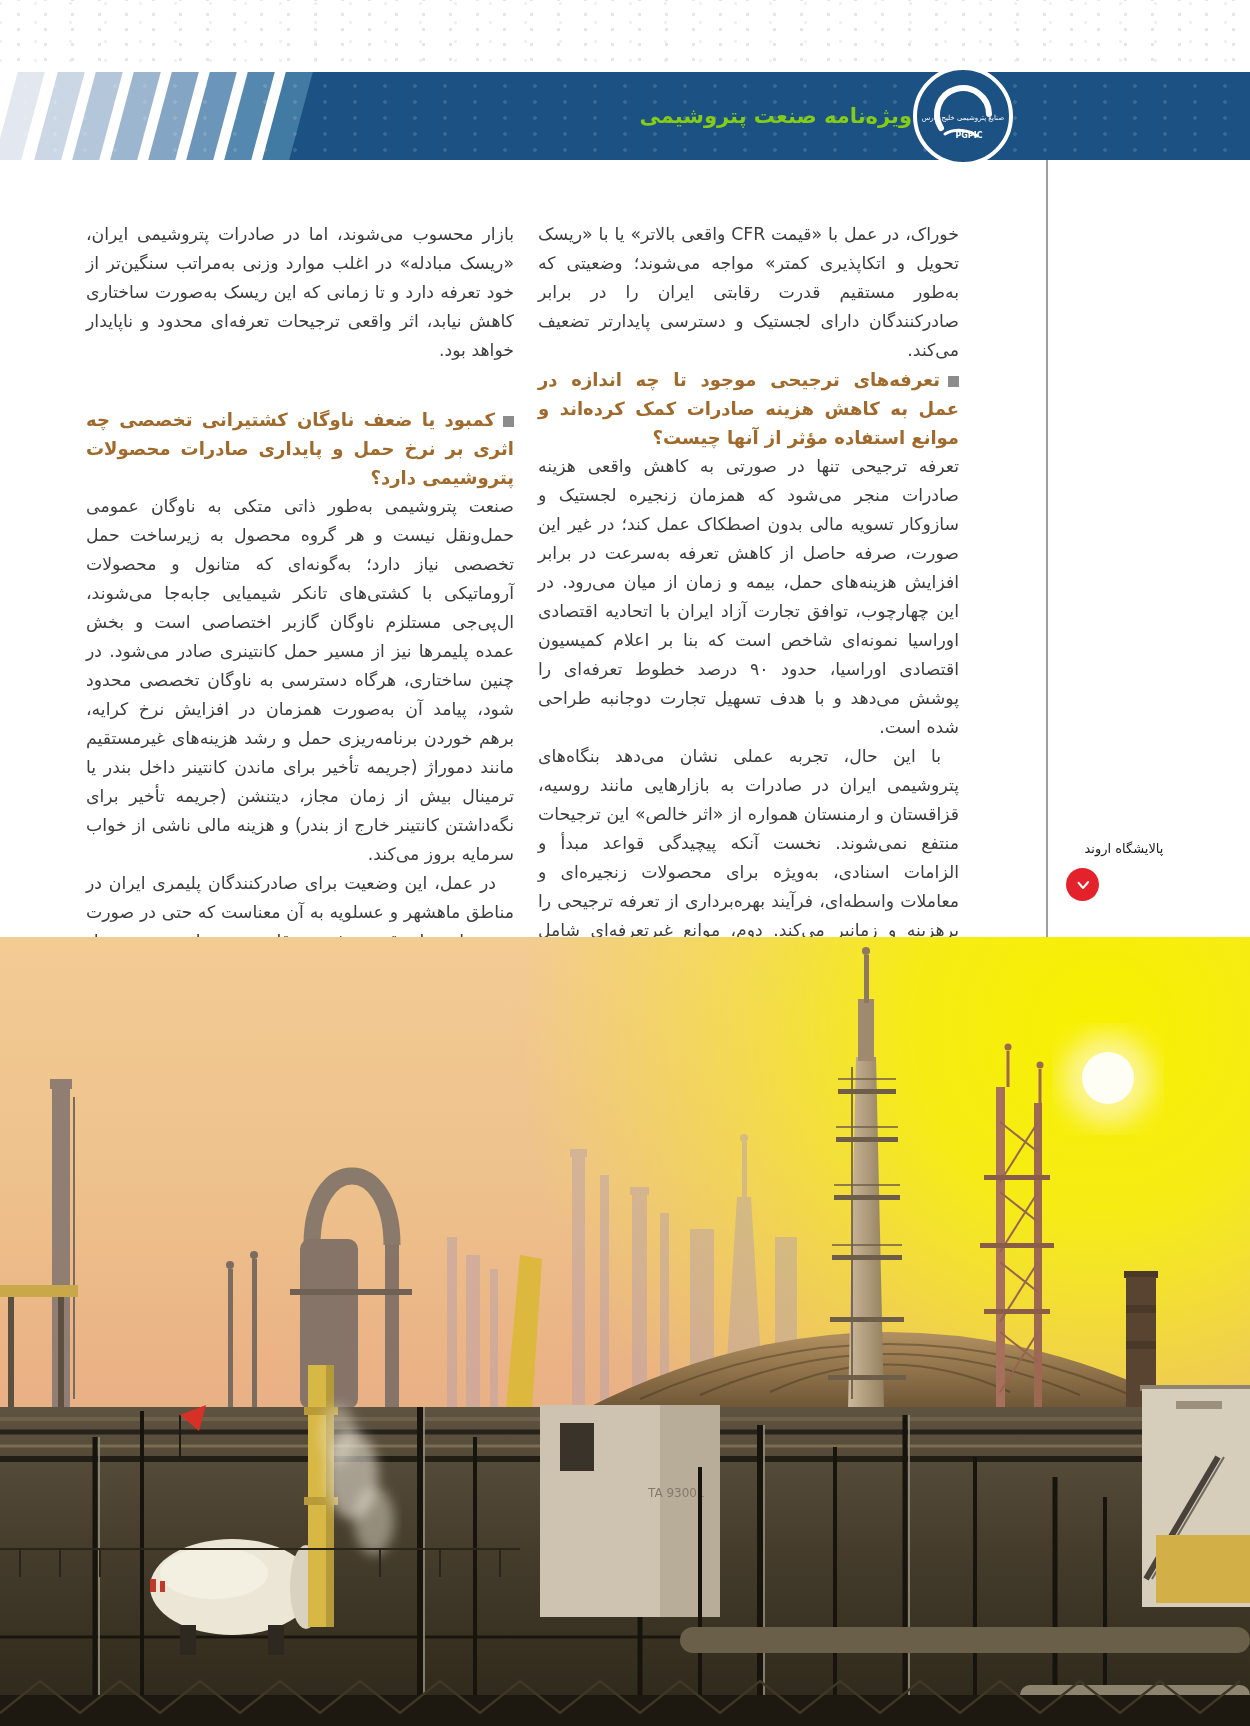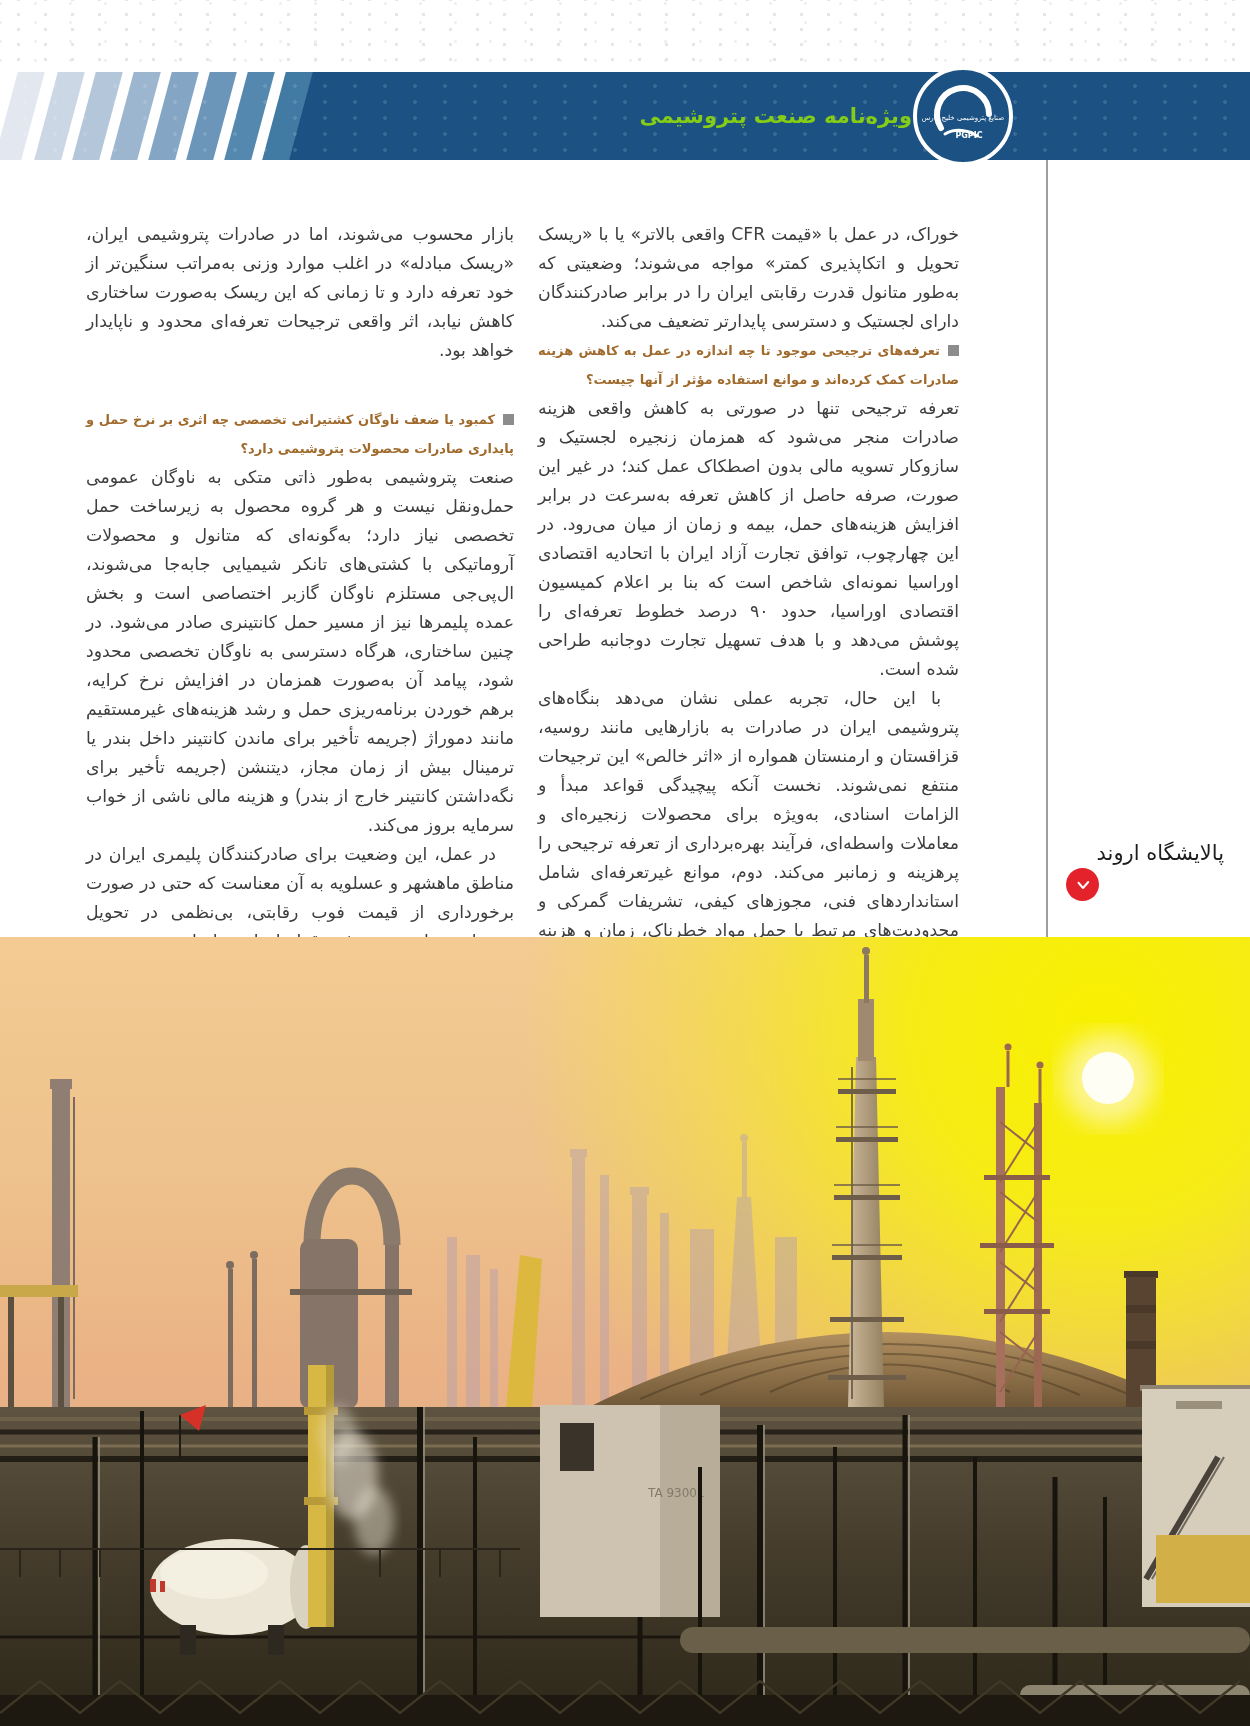--- a/index.html
+++ b/index.html
@@ -34,29 +34,29 @@
 
   
   .vrule{position:absolute;left:1046px;top:160px;width:2px;height:777px;background:var(--rule);}
 
   
   .col{position:absolute;direction:rtl;text-align:justify;color:#3e3e3e;
        font-size:17.3px;line-height:29px;}
   .col-right{left:538px;top:220px;width:421px;}
   .col-left{left:86px;top:220px;width:428px;}
   .col p{margin:0;}
-  .q{margin:0;color:var(--heading);font-weight:bold;font-size:13px;line-height:29px;}
+  .q{margin:0;color:var(--heading);font-weight:bold;font-size:18px;line-height:29px;}
   .col-left .q{margin-top:40px;}
   .sq{display:inline-block;width:11px;height:11px;background:var(--bullet);
       margin-left:8px;transform:translateY(1px);}
   .indent{text-indent:18px;}
 
   
-  .caption-text{position:absolute;right:26px;top:841px;width:200px;text-align:right;
-    direction:rtl;font-size:21px;color:#1d1d1d;}
+  .caption-text{position:absolute;right:26px;top:841px;width:200px;text-align:center;
+    direction:rtl;font-size:13px;color:#1d1d1d;}
   .caption-btn{position:absolute;left:1066px;top:868px;width:33px;height:33px;border-radius:50%;
     background:var(--red);display:flex;align-items:center;justify-content:center;cursor:pointer;}
 
   
   .photo{position:absolute;left:0;top:937px;width:1250px;height:789px;margin:0;}
   .photo svg{display:block;}
 </style>
 </head>
 <body>
 
@@ -83,21 +83,21 @@
       <path d="M30,64 A26,26 0 1 1 78,50" fill="none" stroke="#ffffff" stroke-width="6" stroke-linecap="round"></path>
       <path d="M34,70 C44,64 58,66 66,72" fill="none" stroke="#ffffff" stroke-width="3" stroke-linecap="round"></path>
       <text x="52" y="56" text-anchor="middle" font-size="7" fill="#ffffff">صنایع پتروشیمی خلیج فارس</text>
       <text x="58" y="74" text-anchor="middle" font-size="8" font-weight="bold" fill="#ffffff">PGPIC</text>
     </svg>
   </div>
 
   <div class="vrule"></div>
 
   <section class="col col-right">
-    <p>خوراک، در عمل با «قیمت CFR واقعی بالاتر» یا با «ریسک تحویل و اتکاپذیری کمتر» مواجه می‌شوند؛ وضعیتی که به‌طور متانول قدرت رقابتی ایران را در برابر صادرکنندگان دارای لجستیک و دسترسی پایدارتر تضعیف می‌کند.</p>
+    <p>خوراک، در عمل با «قیمت CFR واقعی بالاتر» یا با «ریسک تحویل و اتکاپذیری کمتر» مواجه می‌شوند؛ وضعیتی که به‌طور مستقیم قدرت رقابتی ایران را در برابر صادرکنندگان دارای لجستیک و دسترسی پایدارتر تضعیف می‌کند.</p>
     <h2 class="q"><span class="sq"></span><span>تعرفه‌های ترجیحی موجود تا چه اندازه در عمل به کاهش هزینه صادرات کمک کرده‌اند و موانع استفاده مؤثر از آنها چیست؟</span></h2>
     <p>تعرفه ترجیحی تنها در صورتی به کاهش واقعی هزینه صادرات منجر می‌شود که همزمان زنجیره لجستیک و سازوکار تسویه مالی بدون اصطکاک عمل کند؛ در غیر این صورت، صرفه حاصل از کاهش تعرفه به‌سرعت در برابر افزایش هزینه‌های حمل، بیمه و زمان از میان می‌رود. در این چهارچوب، توافق تجارت آزاد ایران با اتحادیه اقتصادی اوراسیا نمونه‌ای شاخص است که بنا بر اعلام کمیسیون اقتصادی اوراسیا، حدود ۹۰ درصد خطوط تعرفه‌ای را پوشش می‌دهد و با هدف تسهیل تجارت دوجانبه طراحی شده است.</p>
     <p class="indent">با این حال، تجربه عملی نشان می‌دهد بنگاه‌های پتروشیمی ایران در صادرات به بازارهایی مانند روسیه، قزاقستان و ارمنستان همواره از «اثر خالص» این ترجیحات منتفع نمی‌شوند. نخست آنکه پیچیدگی قواعد مبدأ و الزامات اسنادی، به‌ویژه برای محصولات زنجیره‌ای و معاملات واسطه‌ای، فرآیند بهره‌برداری از تعرفه ترجیحی را پرهزینه و زمانبر می‌کند. دوم، موانع غیرتعرفه‌ای شامل استانداردهای فنی، مجوزهای کیفی، تشریفات گمرکی و محدودیت‌های مرتبط با حمل مواد خطرناک، زمان و هزینه تجارت را افزایش می‌دهد و بخشی از مزیت تعرفه‌ای را مستهلک می‌سازد. سوم، ریسک‌های تسویه بانکی سبب می‌شود حتی در شرایط کاهش یا حذف تعرفه، هزینه نقل و انتقال پول و عدم قطعیت دریافت وجوه همچنان بالا باقی بماند. در مجموع، هرچند تعرفه‌های ترجیحی ابزار مهمی برای بهبود دسترسی به</p>
   </section>
 
   <section class="col col-left">
     <p>بازار محسوب می‌شوند، اما در صادرات پتروشیمی ایران، «ریسک مبادله» در اغلب موارد وزنی به‌مراتب سنگین‌تر از خود تعرفه دارد و تا زمانی که این ریسک به‌صورت ساختاری کاهش نیابد، اثر واقعی ترجیحات تعرفه‌ای محدود و ناپایدار خواهد بود.</p>
     <h2 class="q"><span class="sq"></span><span>کمبود یا ضعف ناوگان کشتیرانی تخصصی چه اثری بر نرخ حمل و پایداری صادرات محصولات پتروشیمی دارد؟</span></h2>
     <p>صنعت پتروشیمی به‌طور ذاتی متکی به ناوگان عمومی حمل‌ونقل نیست و هر گروه محصول به زیرساخت حمل تخصصی نیاز دارد؛ به‌گونه‌ای که متانول و محصولات آروماتیکی با کشتی‌های تانکر شیمیایی جابه‌جا می‌شوند، ال‌پی‌جی مستلزم ناوگان گازبر اختصاصی است و بخش عمده پلیمرها نیز از مسیر حمل کانتینری صادر می‌شود. در چنین ساختاری، هرگاه دسترسی به ناوگان تخصصی محدود شود، پیامد آن به‌صورت همزمان در افزایش نرخ کرایه، برهم خوردن برنامه‌ریزی حمل و رشد هزینه‌های غیرمستقیم مانند دموراژ (جریمه تأخیر برای ماندن کانتینر داخل بندر یا ترمینال بیش از زمان مجاز، دیتنشن (جریمه تأخیر برای نگه‌داشتن کانتینر خارج از بندر) و هزینه مالی ناشی از خواب سرمایه بروز می‌کند.</p>
     <p class="indent">در عمل، این وضعیت برای صادرکنندگان پلیمری ایران در مناطق ماهشهر و عسلویه به آن معناست که حتی در صورت برخورداری از قیمت فوب رقابتی، بی‌نظمی در تحویل می‌تواند به از دست رفتن قراردادهای صادراتی منجر شود. برای صادرکنندگان کود شیمیایی به‌ویژه شرکت‌هایی مانند پتروشیمی پردیس، بی‌ثباتی کشتیرانی خطر از دست دادن پنجره‌های خرید فصلی و تحمیل جریمه‌های دیرکرد را افزایش می‌دهد و این موضوع در بازارهای حجمی و زمان‌حساس اوره و آمونیاک، اثر اقتصادی معنادار و تعیین‌کننده‌ای بر جای می‌گذارد.</p>

